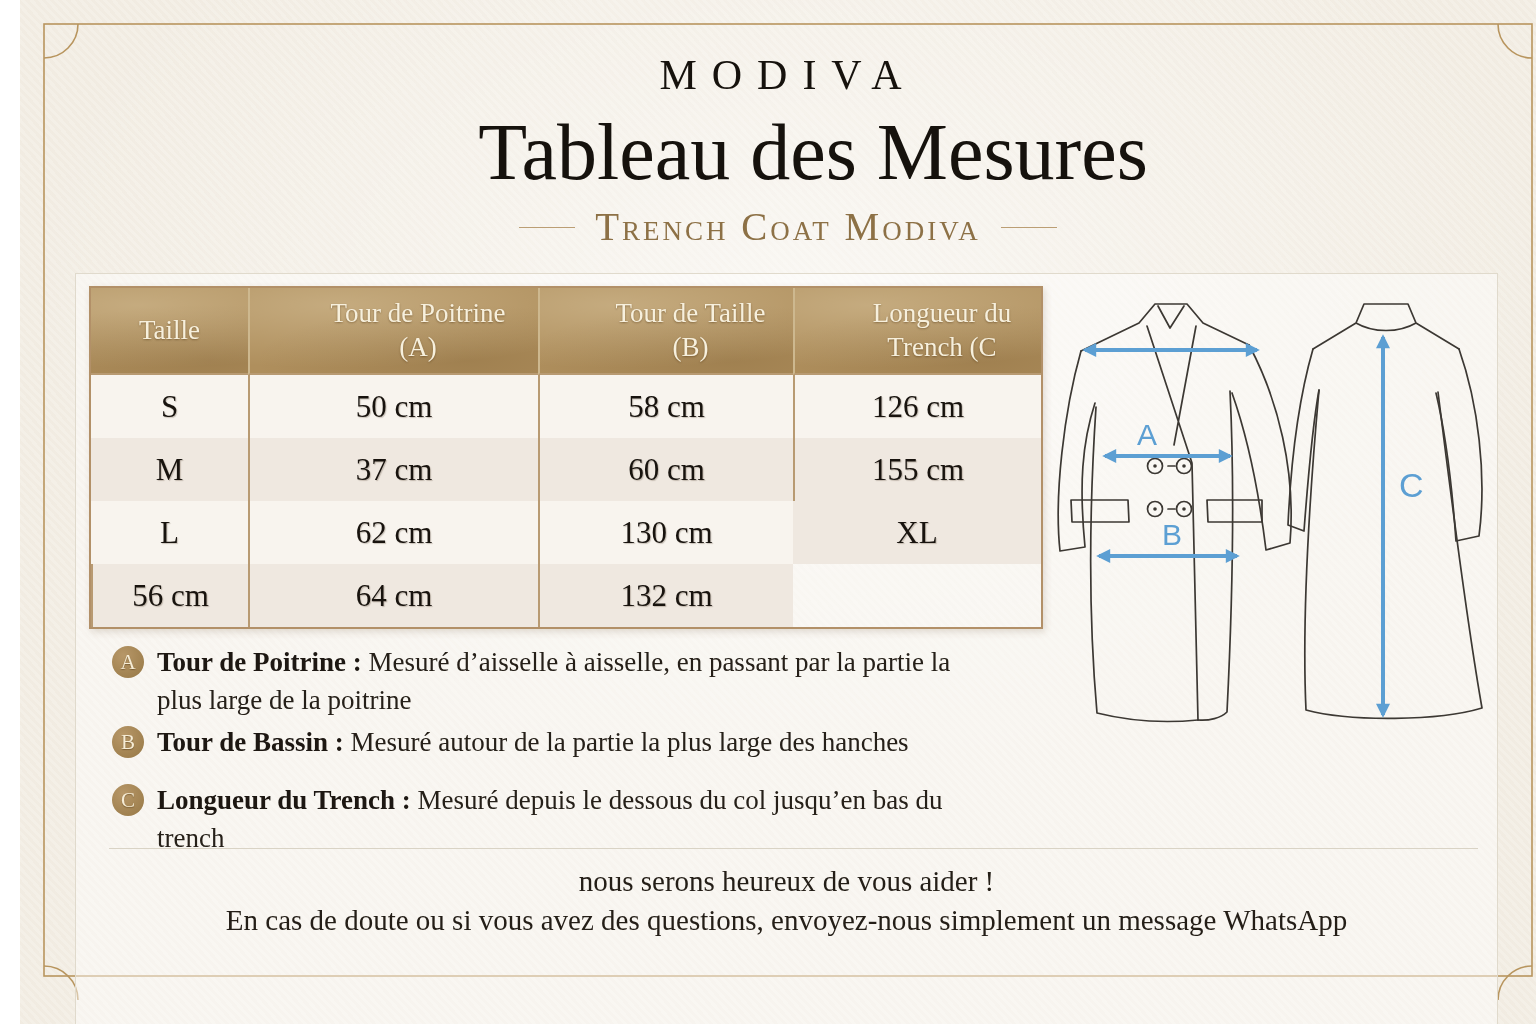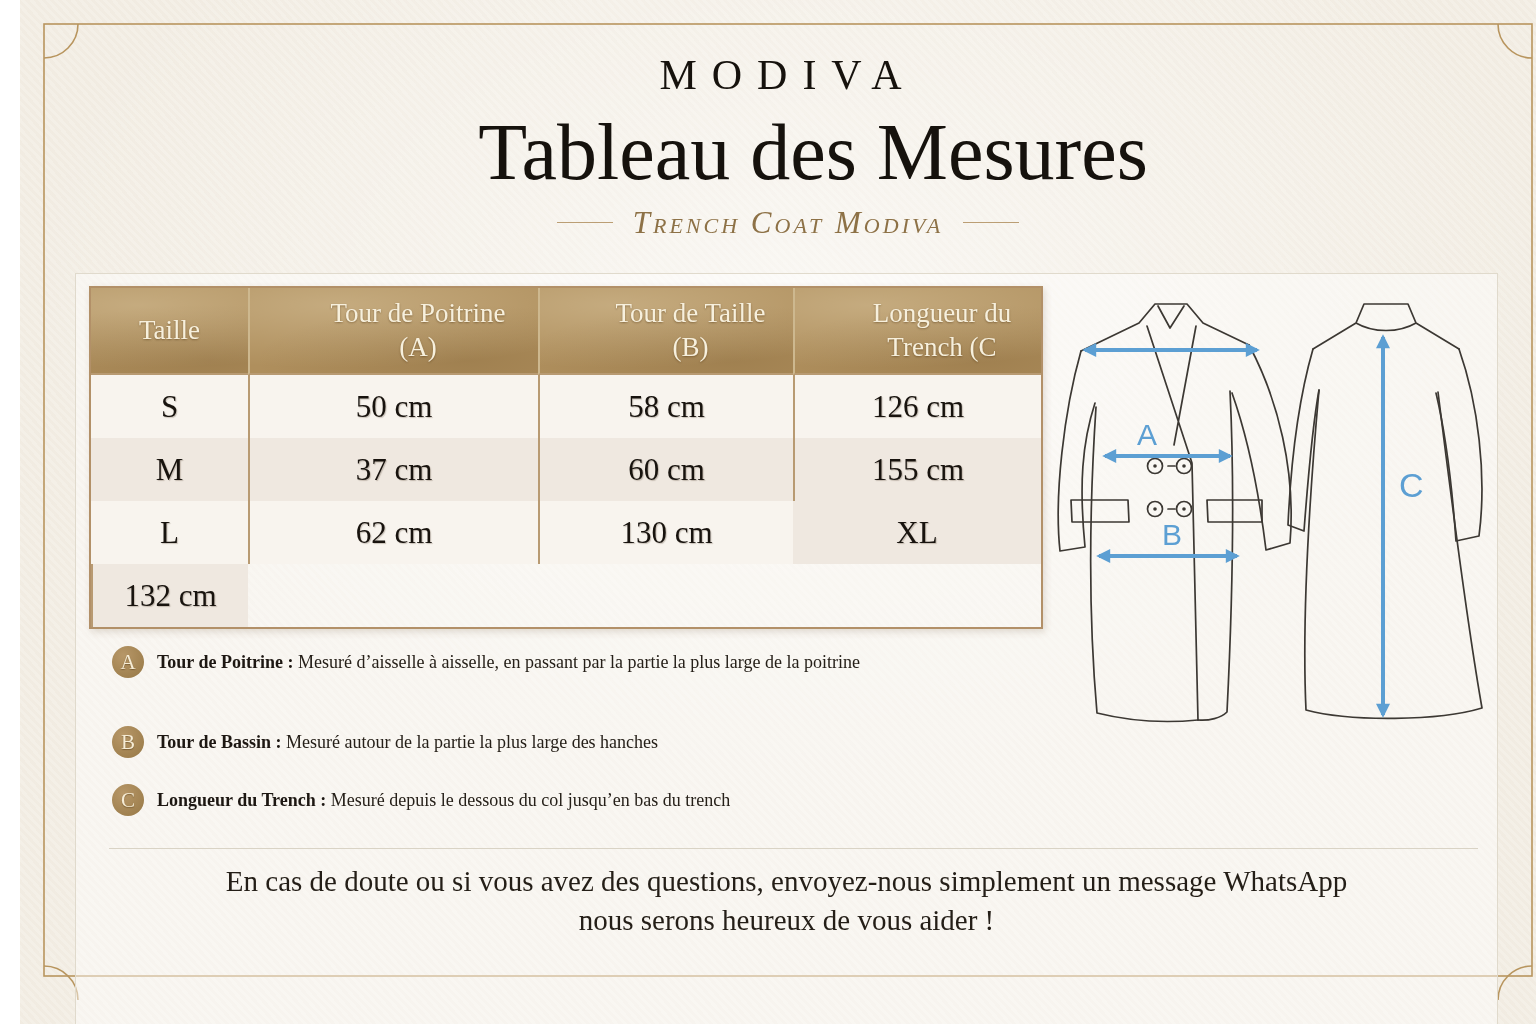--- a/index.html
+++ b/index.html
@@ -12,22 +12,22 @@
     font-family:"Liberation Serif", serif;color:#1b1611;margin-left:20px;
   }
   .frame{position:absolute;left:0;top:0;}
   
   .brand{position:absolute;top:54px;left:0;width:100%;text-align:center;
     font-size:42px;letter-spacing:15px;line-height:1;color:#16120d;}
   .title{position:absolute;top:112px;left:0;width:100%;text-align:center;margin:0;
     font-size:80px;font-weight:400;line-height:1;color:#16120d;padding-left:25px;}
   .subtitle{position:absolute;top:204px;left:0;width:100%;display:flex;
     align-items:center;justify-content:center;gap:20px;}
-  .subtitle-text{font-variant:small-caps;font-size:31px;letter-spacing:3px;
-    color:#8d7146;line-height:1.2;font-style:italic;}
+  .subtitle-text{font-variant:small-caps;font-size:39px;letter-spacing:3px;
+    color:#8d7146;line-height:1.2;}
   .rule{width:56px;height:1px;background:#bb9e74;}
   
   .panel{position:absolute;left:55px;top:273px;width:1423px;height:781px;
     background:rgba(255,255,255,.45);border:1px solid #e0dacc;box-sizing:border-box;}
   
   .size-table{position:absolute;left:13px;top:12px;width:950px;height:339px;
     display:grid;grid-template-columns:157px 290px 255px 248px;
     grid-template-rows:87px 63px 63px 63px 63px;
     border:2px solid #b29068;box-sizing:content-box;
     box-shadow:2px 3px 7px rgba(110,85,50,.18);}
@@ -44,21 +44,21 @@
   .td.sep{border-left:2px solid #b89a72;}
   .row-light{background:#f8f4ee;}
   .row-dark{background:#efe8e0;}
   .hline2:empty{display:none;}
   
   .legend-item{position:absolute;left:36px;display:flex;gap:13px;align-items:flex-start;}
   .badge{width:32px;height:32px;border-radius:50%;flex:0 0 32px;
     background:radial-gradient(circle at 35% 30%, #b79768, #9d7e4c 80%);
     color:#f6ecd5;font-size:21px;display:flex;align-items:center;justify-content:center;
     text-shadow:0 1px 1px rgba(80,55,20,.5);}
-  .legend-text{width:845px;font-size:18px;line-height:38px;color:#262019;margin-top:-3px;}
+  .legend-text{width:845px;font-size:27px;line-height:38px;color:#262019;margin-top:-3px;}
   .legend-text b{color:#1d1712;}
   
   .divider{position:absolute;left:33px;top:574px;width:1369px;height:1px;background:#d9d3c5;}
   .footer{position:absolute;left:0;top:588px;width:100%;text-align:center;
     font-size:29px;line-height:39px;color:#241e17;}
   
   .diagram{position:absolute;left:975px;top:19px;}
   .coat{stroke:#3c3833;stroke-width:1.7;fill:none;stroke-linecap:round;stroke-linejoin:round;}
   .coat-dot{fill:#3c3833;stroke:none;}
   .arrow{stroke:#5c9fd3;stroke-width:4;fill:none;}
@@ -115,40 +115,42 @@
       <div class="cell td row-dark">M</div>
       <div class="cell td row-dark sep">37 cm</div>
       <div class="cell td row-dark sep">60 cm</div>
       <div class="cell td row-dark sep">155 cm</div>
 
       <div class="cell td row-light">L</div>
       <div class="cell td row-light sep">62 cm</div>
       <div class="cell td row-light sep">130 cm</div>
 
       <div class="cell td row-dark">XL</div>
+      <div class="cell td row-dark sep">56 cm</div>
+      <div class="cell td row-dark sep">64 cm</div>
       <div class="cell td row-dark sep">132 cm</div>
     </div>
 
     <div class="legend-item" style="top:372px;">
       <span class="badge">A</span>
       <span class="legend-text"><b>Tour de Poitrine :</b> <span>Mesuré d’aisselle à aisselle, en passant par la partie la plus large de la poitrine</span></span>
     </div>
     <div class="legend-item" style="top:452px;">
       <span class="badge">B</span>
       <span class="legend-text"><b>Tour de Bassin :</b> <span>Mesuré autour de la partie la plus large des hanches</span></span>
     </div>
     <div class="legend-item" style="top:510px;">
       <span class="badge">C</span>
       <span class="legend-text"><b>Longueur du Trench :</b> <span>Mesuré depuis le dessous du col jusqu’en bas du trench</span></span>
     </div>
 
     <div class="divider"></div>
     <div class="footer">
+      <div>nous serons heureux de vous aider !</div>
       <div>En cas de doute ou si vous avez des questions, envoyez-nous simplement un message WhatsApp</div>
-      <div>nous serons heureux de vous aider !</div>
     </div>
 
     <svg class="diagram" width="470" height="440" viewBox="0 0 470 440">
       <defs>
         <marker id="ah" viewBox="0 0 10 10" refX="8" refY="5" markerWidth="16" markerHeight="14" markerUnits="userSpaceOnUse" orient="auto-start-reverse">
           <path d="M0,0 L10,5 L0,10 Z" fill="#5c9fd3"></path>
         </marker>
       </defs>
 
       <g class="coat">

